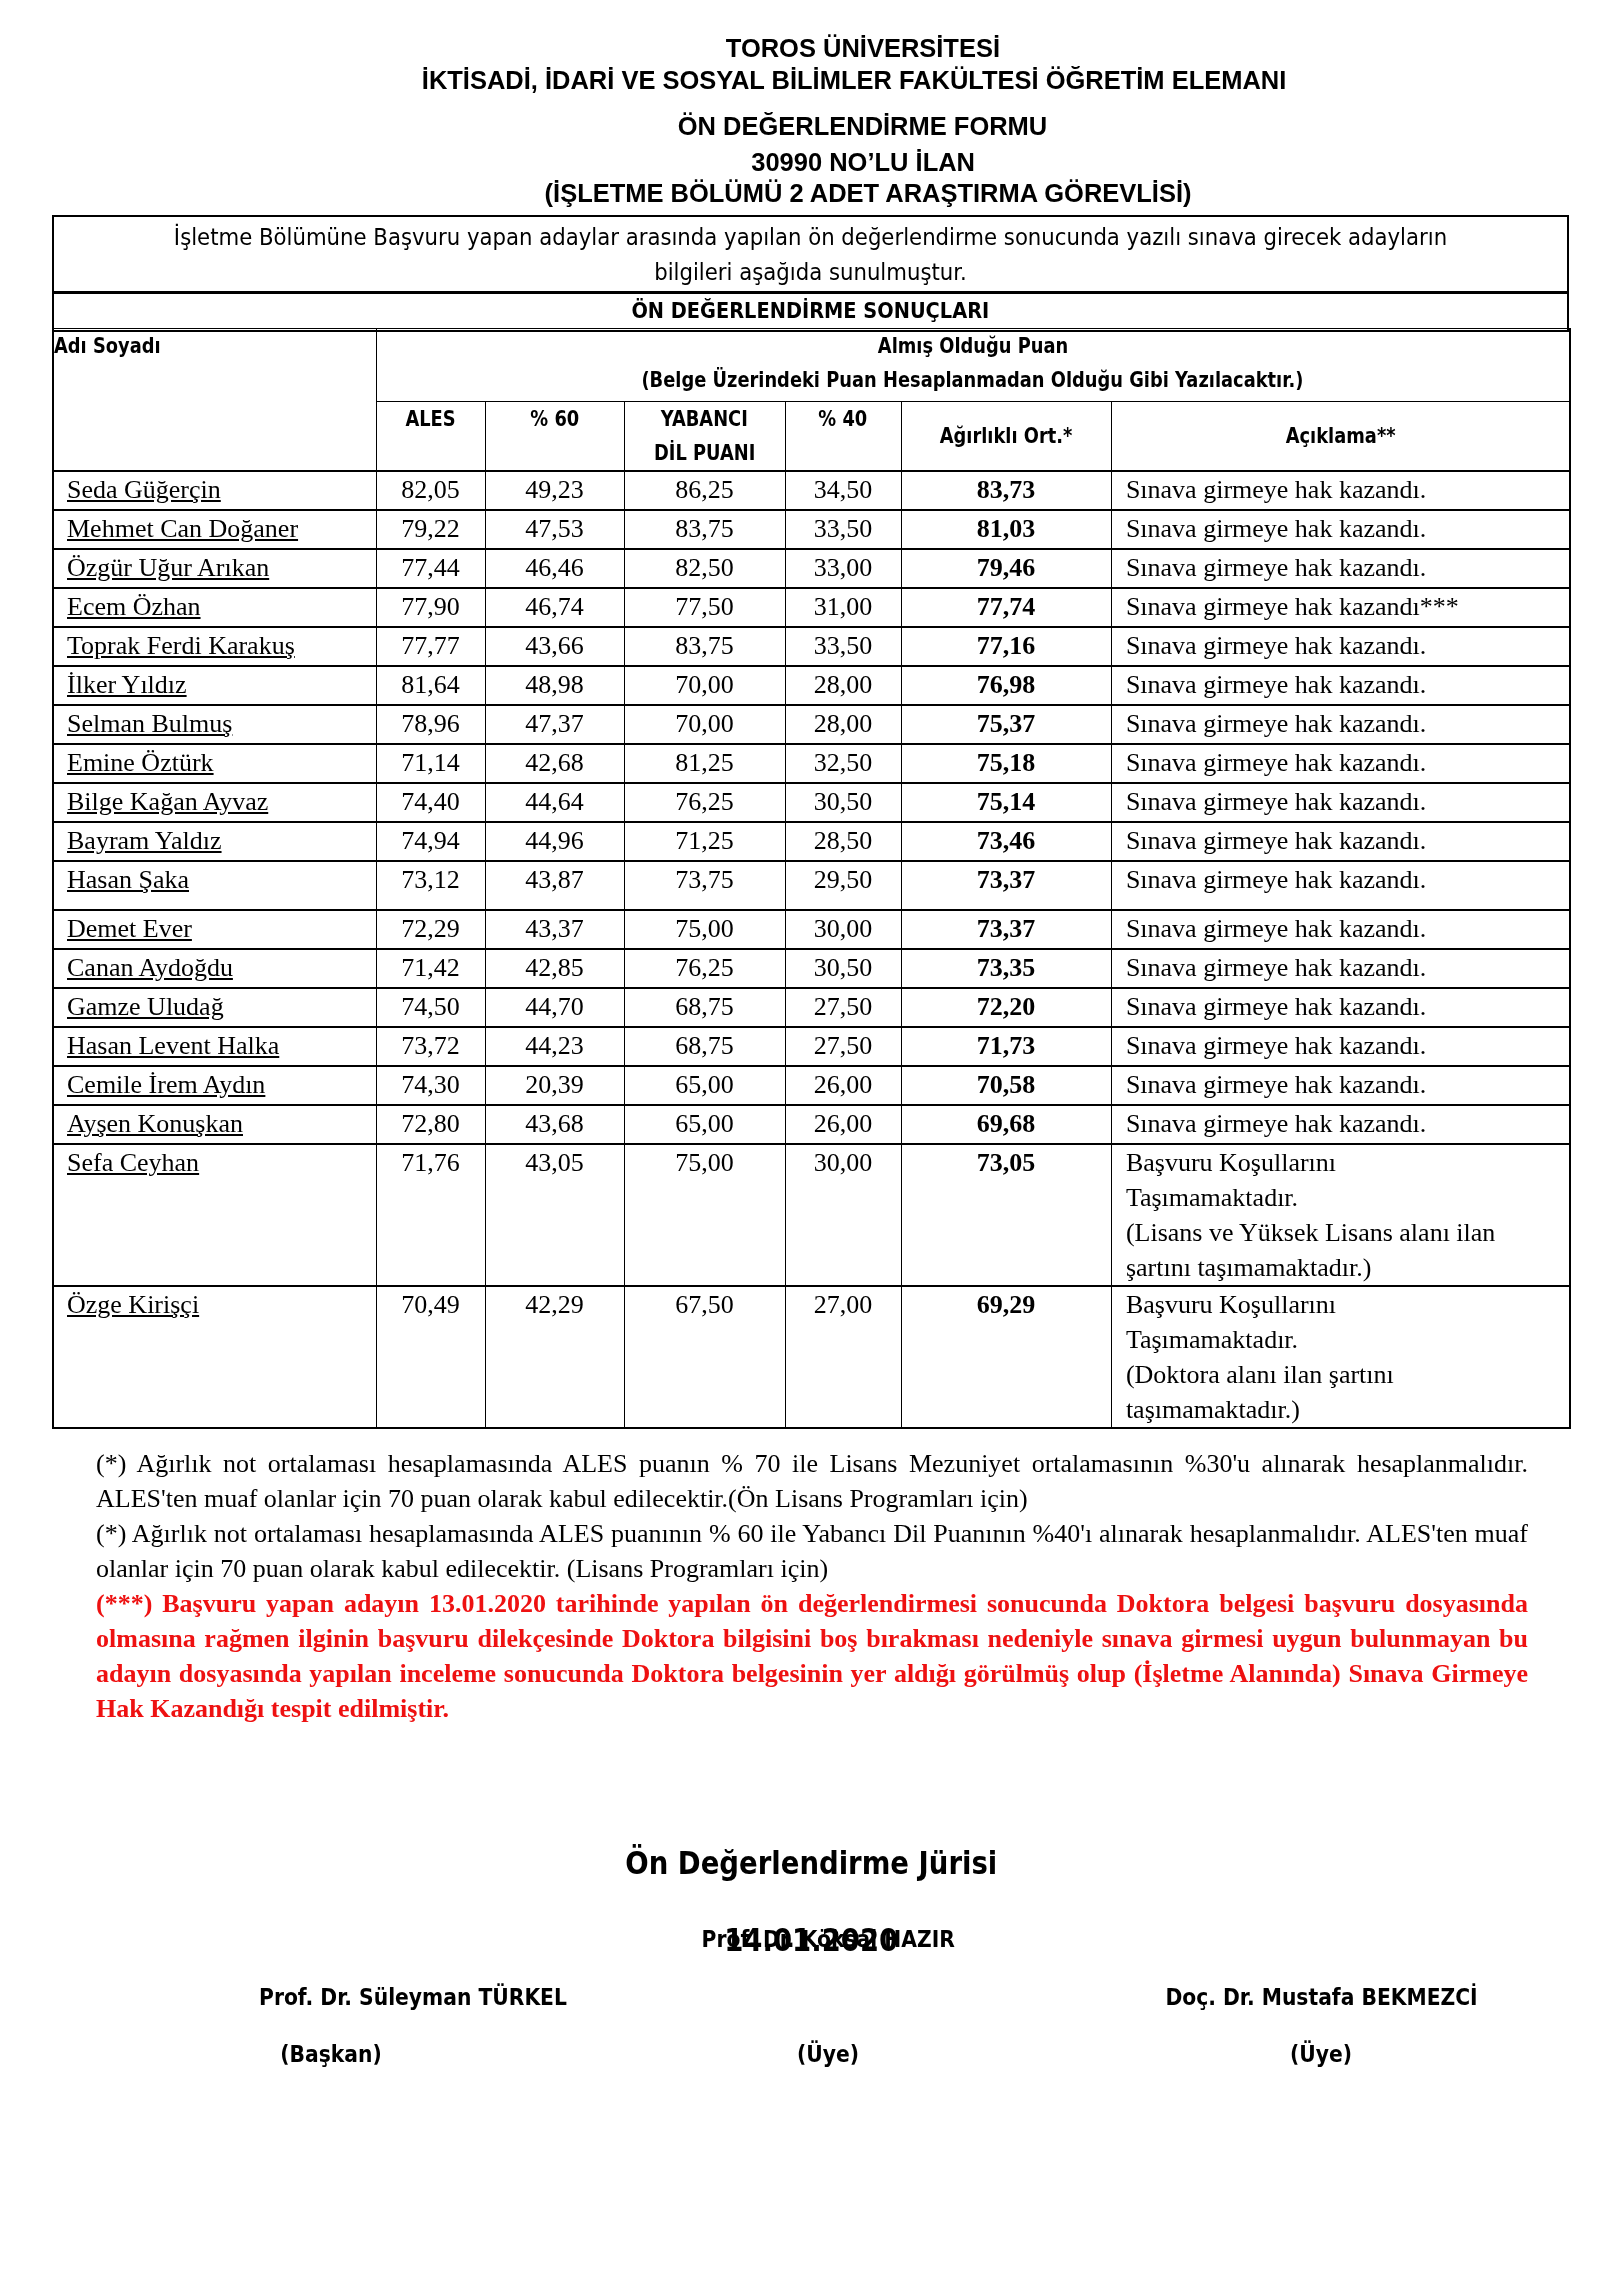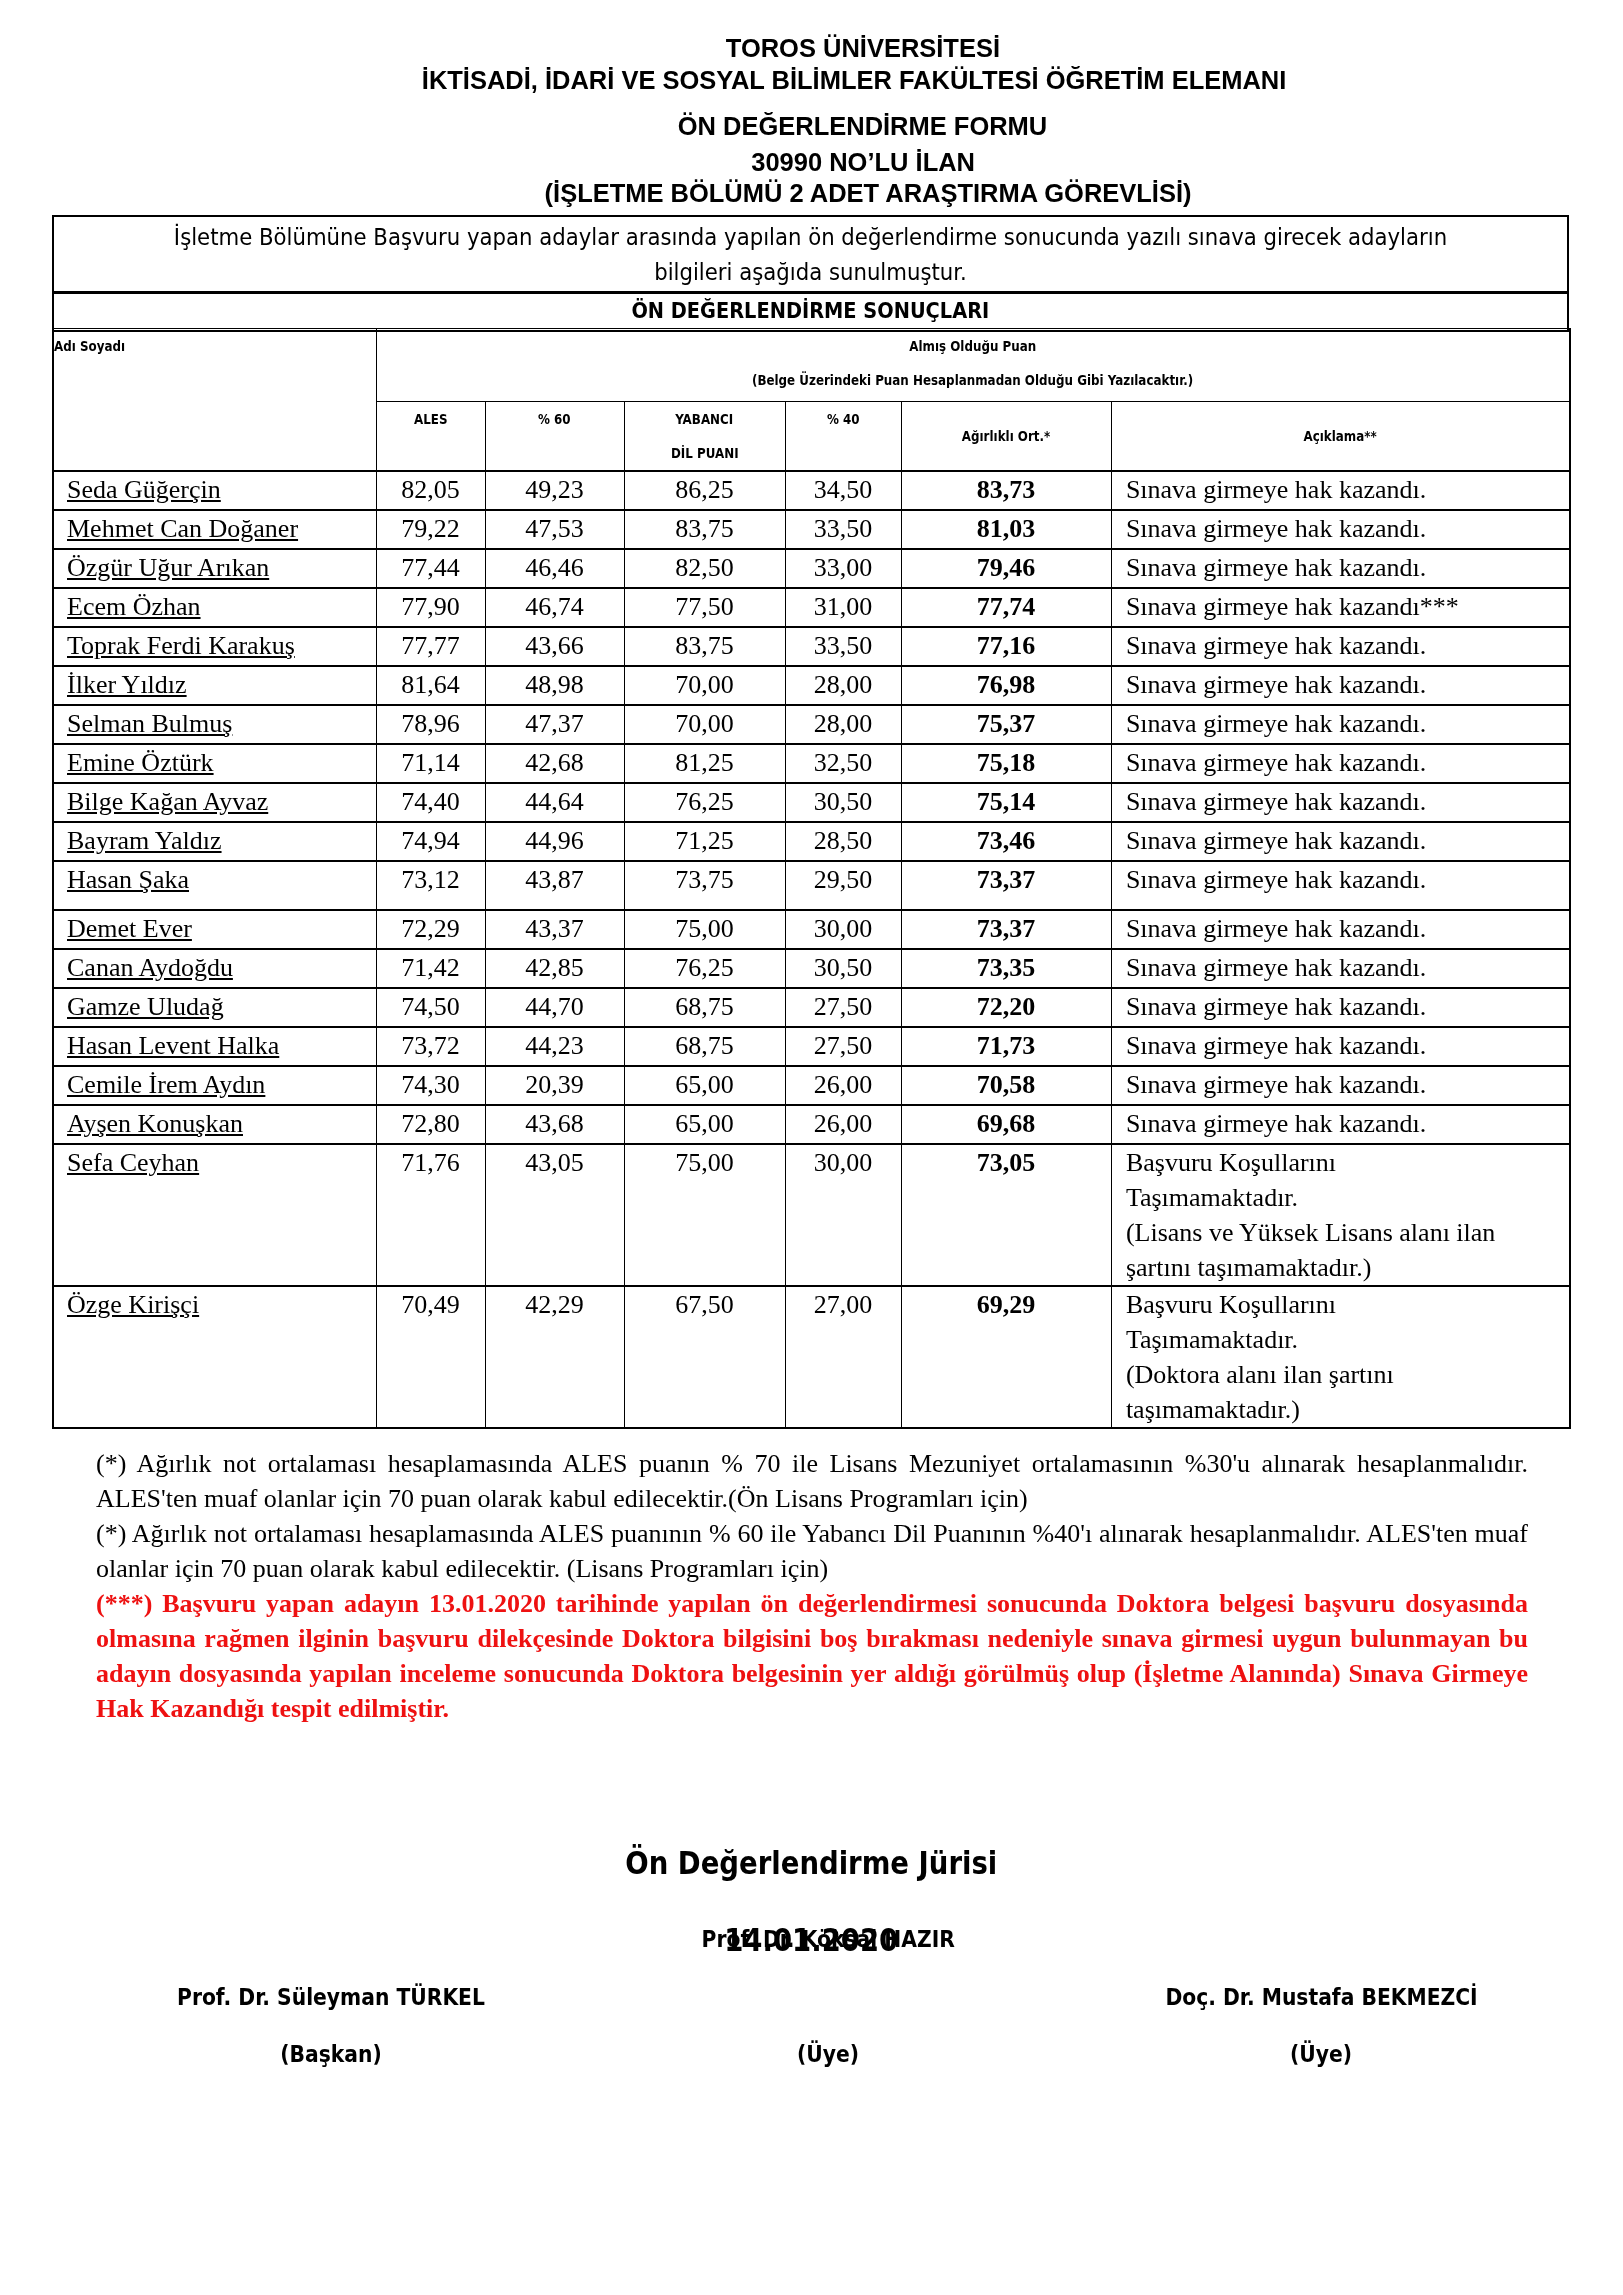--- a/index.html
+++ b/index.html
@@ -8,21 +8,21 @@
 
   .frame { position: absolute; left: 52px; width: 1517px; border: 2.6px solid #000; box-sizing: border-box; }
   .intro { top: 215px; height: 79px; text-align: center; font-family: "DejaVu Sans", sans-serif; font-size: 23.6px; line-height: 35px; padding-top: 2.6px; }
   .intro span { display: block; transform: scaleX(0.9); transform-origin: center; }
   .results-hdr { top: 291px; height: 41px; text-align: center; font-family: "DejaVu Sans", sans-serif; font-weight: bold; font-size: 22px; line-height: 35px; }
   .results-hdr span { display: inline-block; transform: scaleX(0.88); }
 
   table.main { position: absolute; left: 52px; top: 328px; width: 1517px; border-collapse: collapse; table-layout: fixed; }
   table.main td, table.main th { border: 1.3px solid #000; padding: 0; vertical-align: top; }
   table.main { border-left: 2.6px solid #000; border-right: 2.6px solid #000; }
-  .hdr-cal { font-family: "DejaVu Sans", sans-serif; font-weight: bold; font-size: 14px; line-height: 34px; }
+  .hdr-cal { font-family: "DejaVu Sans", sans-serif; font-weight: bold; font-size: 21px; line-height: 34px; }
   .hdr-cal .sq { display: inline-block; transform: scaleX(0.85); transform-origin: left; white-space: nowrap; }
   .hdr-cal.center .sq { transform-origin: center; }
   th.name-hdr { text-align: left; padding-left: 13px; padding-top: 5.2px; height: 137px; }
   th.grp-hdr { text-align: center; height: 72px; padding-top: 3.9px; border-bottom: 2.6px solid #000; }
   th.col-hdr { text-align: center; height: 68px; padding-top: 6.5px; }
   th.col-hdr.mid { vertical-align: middle; padding-top: 0; }
 
   tr.row td { font-family: "Liberation Serif", serif; font-size: 26px; line-height: 35px; height: 37px; border-top: 2.6px solid #000; }
   tr.row td.nm { padding-left: 13px; white-space: nowrap; text-decoration: underline; }
   tr.row td.num { text-align: center; }
@@ -274,20 +274,20 @@
 
 <div class="notes" id="notes">
   <p>(*) Ağırlık not ortalaması hesaplamasında ALES puanın % 70 ile Lisans Mezuniyet ortalamasının %30'u alınarak hesaplanmalıdır. ALES'ten muaf olanlar için 70 puan olarak kabul edilecektir.(Ön Lisans Programları için)</p>
   <p>(*) Ağırlık not ortalaması hesaplamasında ALES puanının % 60 ile Yabancı Dil Puanının %40'ı alınarak hesaplanmalıdır. ALES'ten muaf olanlar için 70 puan olarak kabul edilecektir. (Lisans Programları için)</p>
   <p class="red" style="color: rgb(238, 17, 17);">(***) Başvuru yapan adayın 13.01.2020 tarihinde yapılan ön değerlendirmesi sonucunda Doktora belgesi başvuru dosyasında olmasına rağmen ilginin başvuru dilekçesinde Doktora bilgisini boş bırakması nedeniyle sınava girmesi uygun bulunmayan bu adayın dosyasında yapılan inceleme sonucunda Doktora belgesinin yer aldığı görülmüş olup (İşletme Alanında) Sınava Girmeye Hak Kazandığı tespit edilmiştir.</p>
 </div>
 
 <div class="jury" style="top:1844px;"><span>Ön Değerlendirme Jürisi</span></div>
 <div class="jury" style="top:1921px;"><span>14.01.2020</span></div>
 
-<div class="sig" style="left:69px; top:1983px;"><span>Prof. Dr. Süleyman TÜRKEL</span></div>
+<div class="sig" style="left:69px; top:1983px;text-align:right;"><span>Prof. Dr. Süleyman TÜRKEL</span></div>
 <div class="sig" style="left:567px; top:1925px;"><span>Prof. Dr. Köksal HAZIR</span></div>
 <div class="sig" style="left:1060px; top:1983px;"><span>Doç. Dr. Mustafa BEKMEZCİ</span></div>
 
 <div class="sig" style="left:69px; top:2040px;"><span>(Başkan)</span></div>
 <div class="sig" style="left:567px; top:2040px;"><span>(Üye)</span></div>
 <div class="sig" style="left:1060px; top:2040px;"><span>(Üye)</span></div>
 
 
 </body></html>

